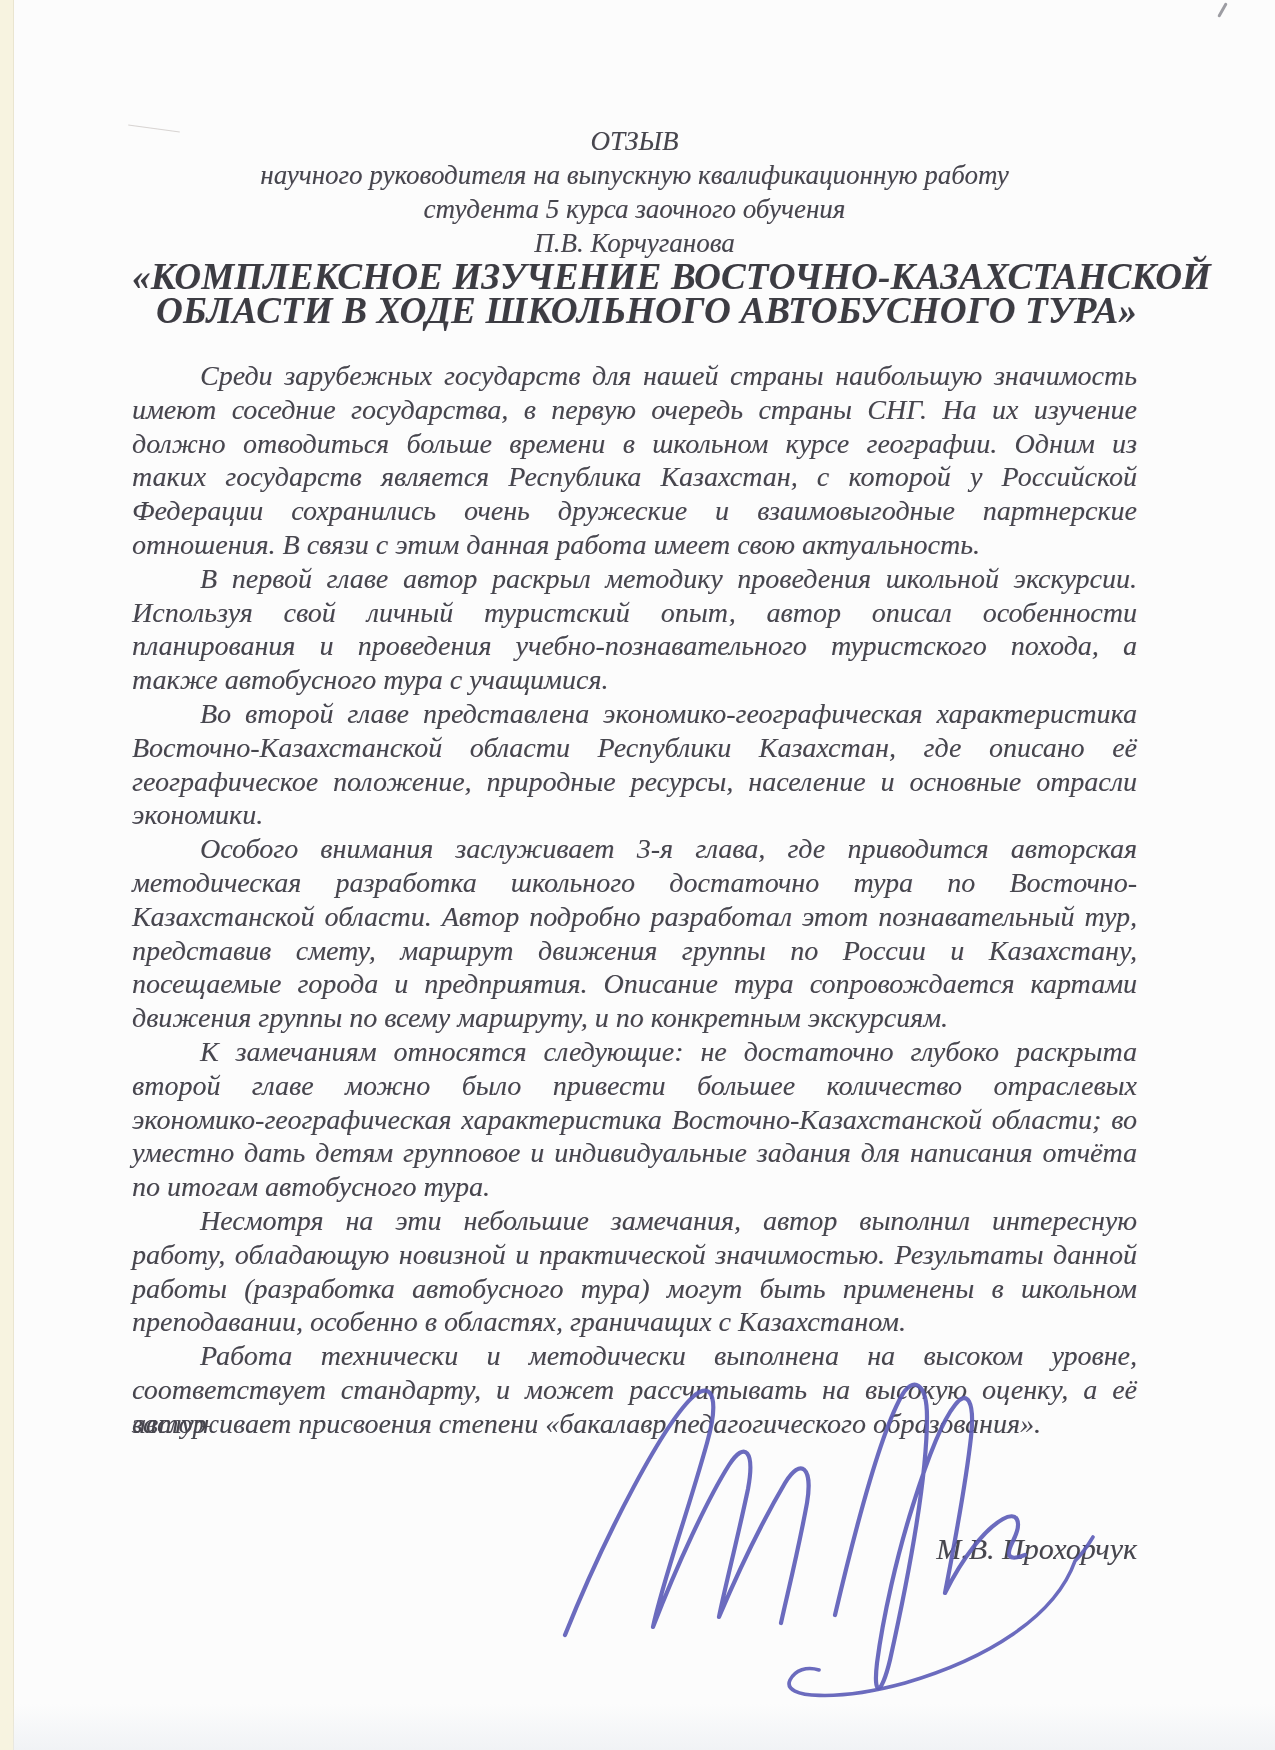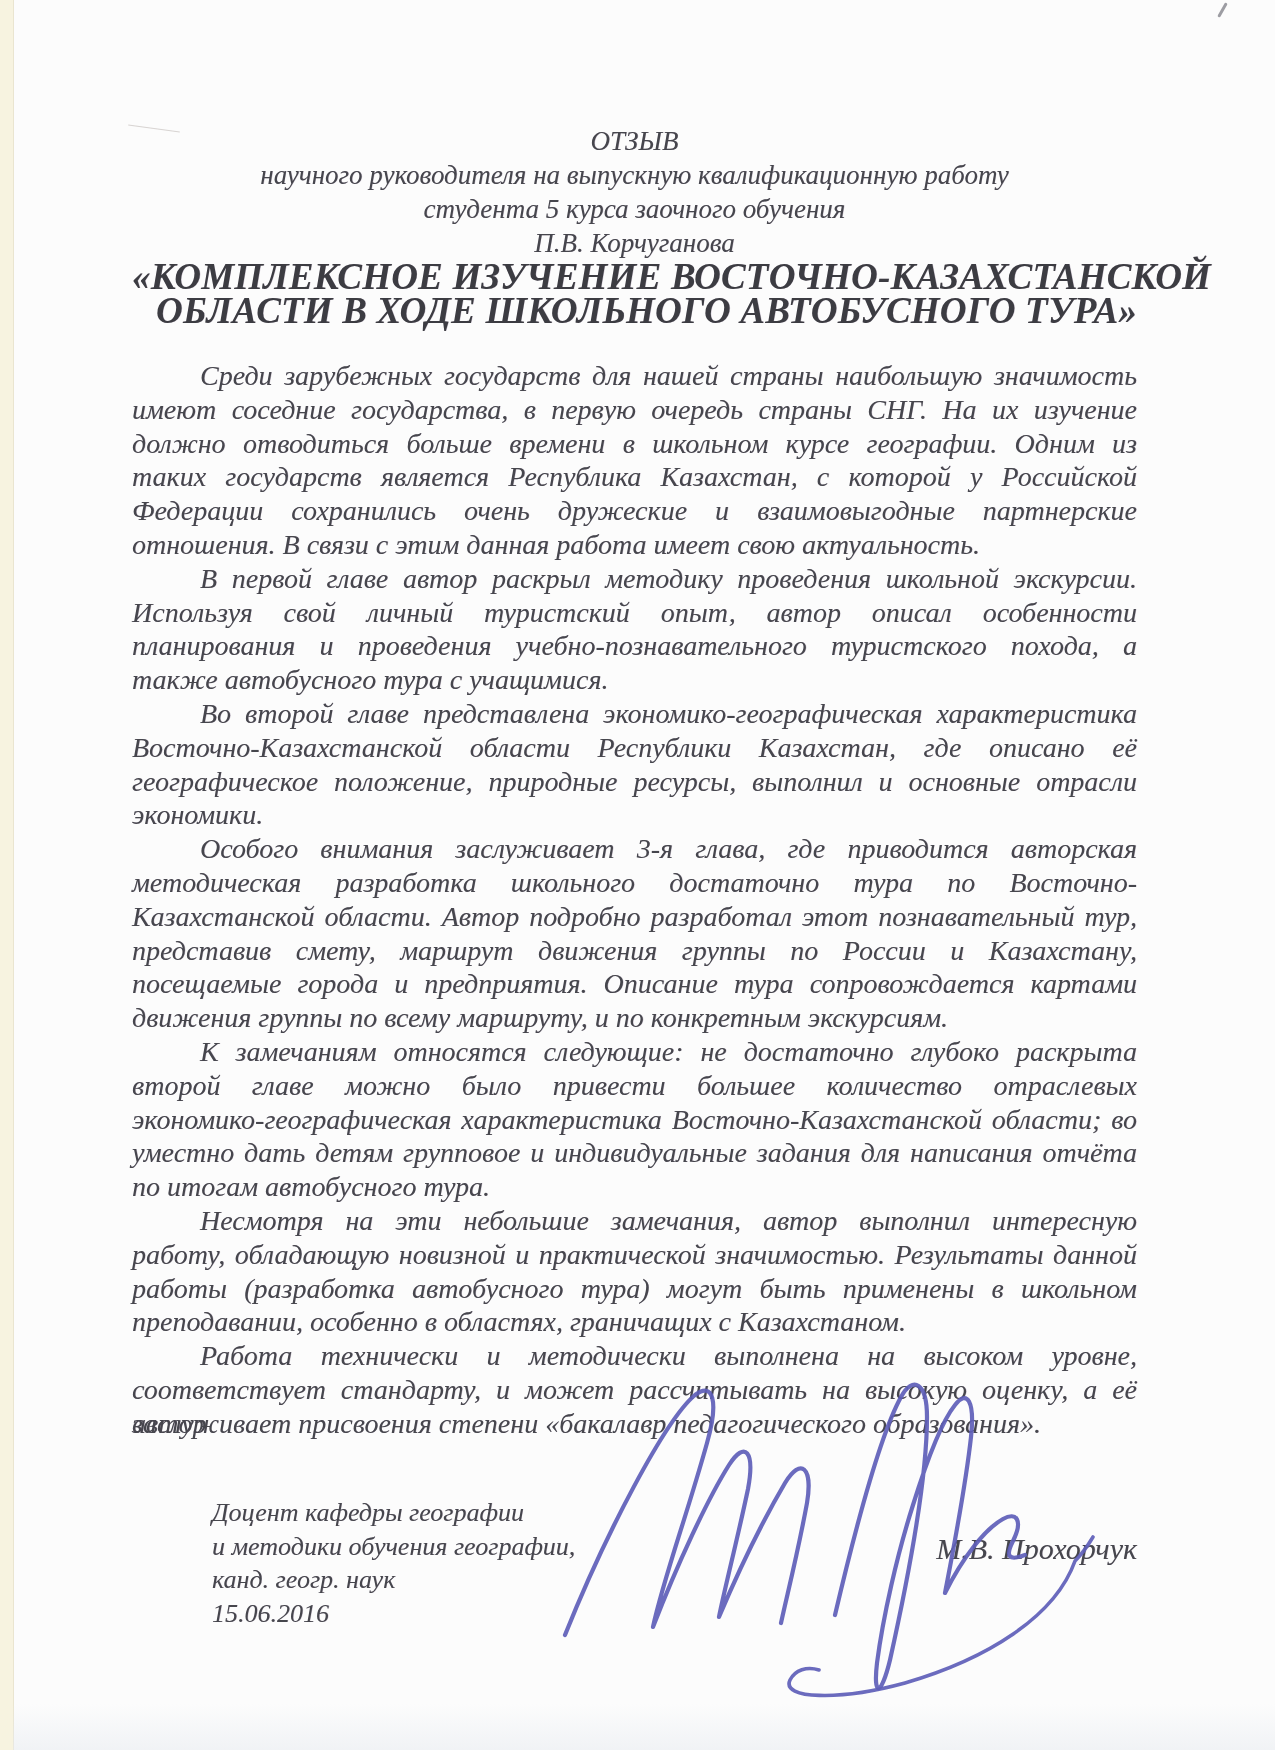--- a/index.html
+++ b/index.html
@@ -64,21 +64,21 @@
       <div class="body-line">должно отводиться больше времени в школьном курсе географии. Одним из</div>
       <div class="body-line">таких государств является Республика Казахстан, с которой у Российской</div>
       <div class="body-line">Федерации сохранились очень дружеские и взаимовыгодные партнерские</div>
       <div class="body-line last">отношения. В связи с этим данная работа имеет свою актуальность.</div>
       <div class="body-line first">В первой главе автор раскрыл методику проведения школьной экскурсии.</div>
       <div class="body-line">Используя свой личный туристский опыт, автор описал особенности</div>
       <div class="body-line">планирования и проведения учебно-познавательного туристского похода, а</div>
       <div class="body-line last">также автобусного тура с учащимися.</div>
       <div class="body-line first">Во второй главе представлена экономико-географическая характеристика</div>
       <div class="body-line">Восточно-Казахстанской области Республики Казахстан, где описано её</div>
-      <div class="body-line">географическое положение, природные ресурсы, выполнил и основные отрасли</div>
+      <div class="body-line">географическое положение, природные ресурсы, население и основные отрасли</div>
       <div class="body-line last">экономики.</div>
       <div class="body-line first">Особого внимания заслуживает 3-я глава, где приводится авторская</div>
       <div class="body-line">методическая разработка школьного достаточно тура по Восточно-</div>
       <div class="body-line">Казахстанской области. Автор подробно разработал этот познавательный тур,</div>
       <div class="body-line">представив смету, маршрут движения группы по России и Казахстану,</div>
       <div class="body-line">посещаемые города и предприятия. Описание тура сопровождается картами</div>
       <div class="body-line last">движения группы по всему маршруту, и по конкретным экскурсиям.</div>
       <div class="body-line first">К замечаниям относятся следующие: не достаточно глубоко раскрыта</div>
       <div class="body-line">второй главе можно было привести большее количество отраслевых</div>
       <div class="body-line">экономико-географическая характеристика Восточно-Казахстанской области; во</div>
@@ -86,26 +86,20 @@
       <div class="body-line last">по итогам автобусного тура.</div>
       <div class="body-line first">Несмотря на эти небольшие замечания, автор выполнил интересную</div>
       <div class="body-line">работу, обладающую новизной и практической значимостью. Результаты данной</div>
       <div class="body-line">работы (разработка автобусного тура) могут быть применены в школьном</div>
       <div class="body-line last">преподавании, особенно в областях, граничащих с Казахстаном.</div>
       <div class="body-line first">Работа технически и методически выполнена на высоком уровне,</div>
       <div class="body-line">соответствует стандарту, и может рассчитывать на высокую оценку, а её автор</div>
       <div class="body-line last">заслуживает присвоения степени «бакалавр педагогического образования».</div>
     </div>
 
-  <div class="sig-left txt" id="sig-left">
-      <div>Доцент кафедры географии</div>
-      <div>и методики обучения географии,</div>
-      <div>канд. геогр. наук</div>
-      <div>15.06.2016</div>
-    </div>
   <div class="sig-name txt">М.В. Прохорчук</div>
 
   <svg class="signature-svg" viewBox="0 0 580 350" aria-hidden="true">
     <path class="sig-stroke" stroke-width="4.2" d="M 30 270 C 70 170, 130 55, 160 30 C 178 16, 184 36, 172 78 C 152 150, 128 215, 118 262 C 142 200, 172 135, 194 100 C 210 75, 220 86, 213 124 C 202 176, 190 222, 184 252 C 206 200, 230 152, 250 118 C 266 92, 278 102, 272 138 C 262 192, 252 230, 246 258"></path>
     <path class="sig-stroke" stroke-width="4.2" d="M 300 250 C 320 165, 345 70, 366 32 C 378 10, 392 18, 392 52 C 392 115, 375 205, 355 295 C 346 332, 338 332, 342 298 C 348 252, 362 190, 378 140 C 392 95, 408 55, 420 40 C 432 24, 440 36, 436 72 C 430 126, 418 186, 410 228 C 428 192, 450 164, 468 154 C 482 146, 488 156, 478 176 C 470 192, 474 196, 490 190"></path>
     <path class="sig-stroke" stroke-width="3.6" d="M 558 172 C 552 182, 546 190, 540 196 C 520 252, 452 294, 370 318 C 304 336, 246 334, 255 315 C 260 305, 272 301, 284 305"></path>
   </svg>
 
 </div>
 

